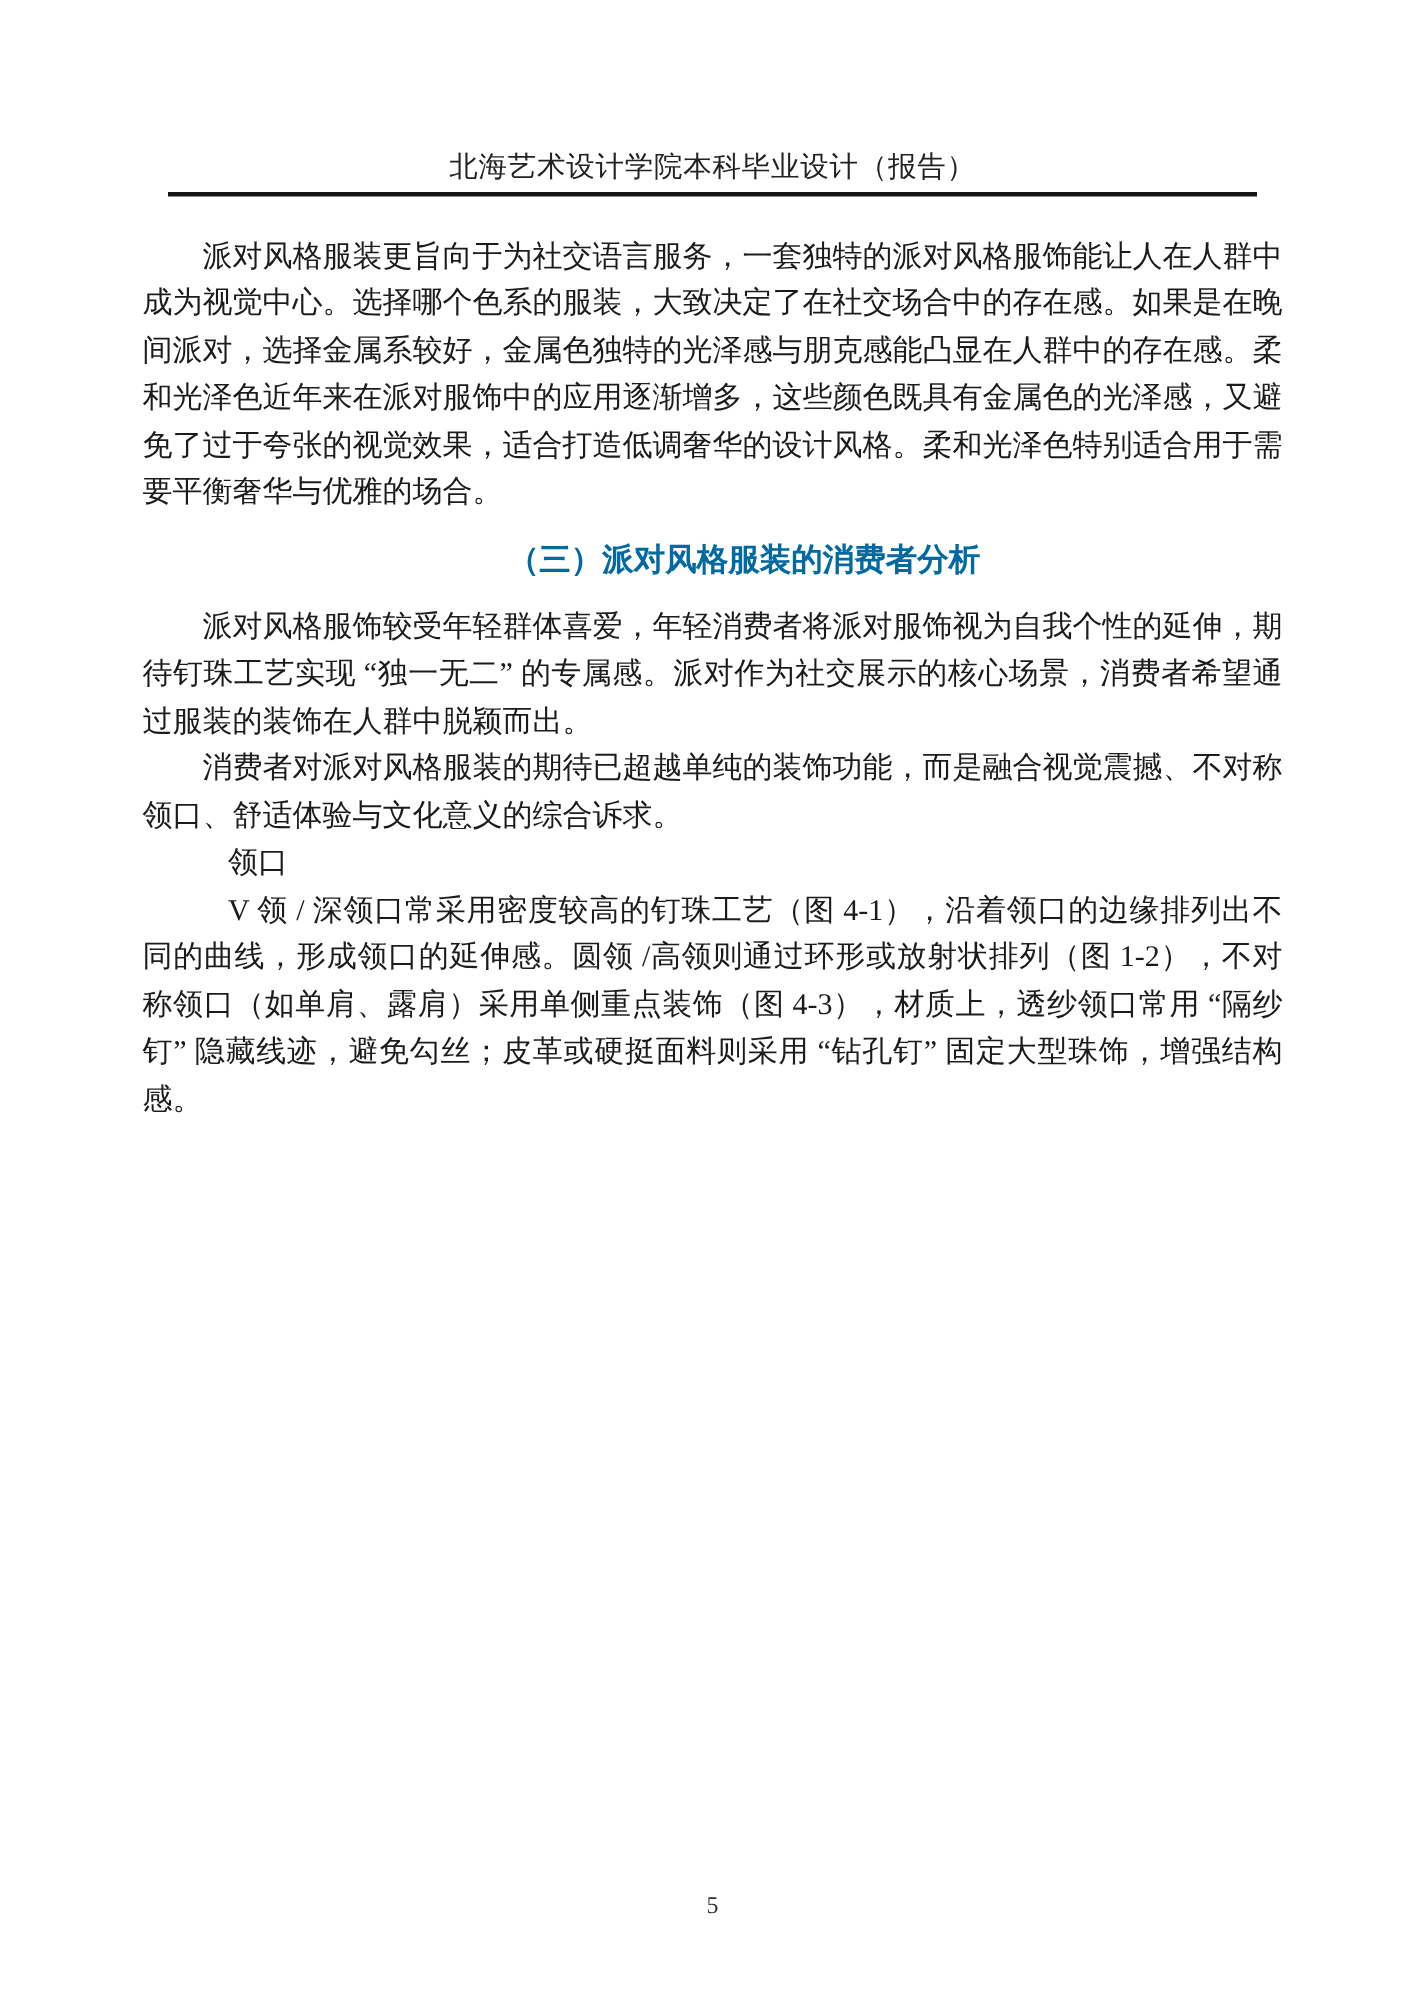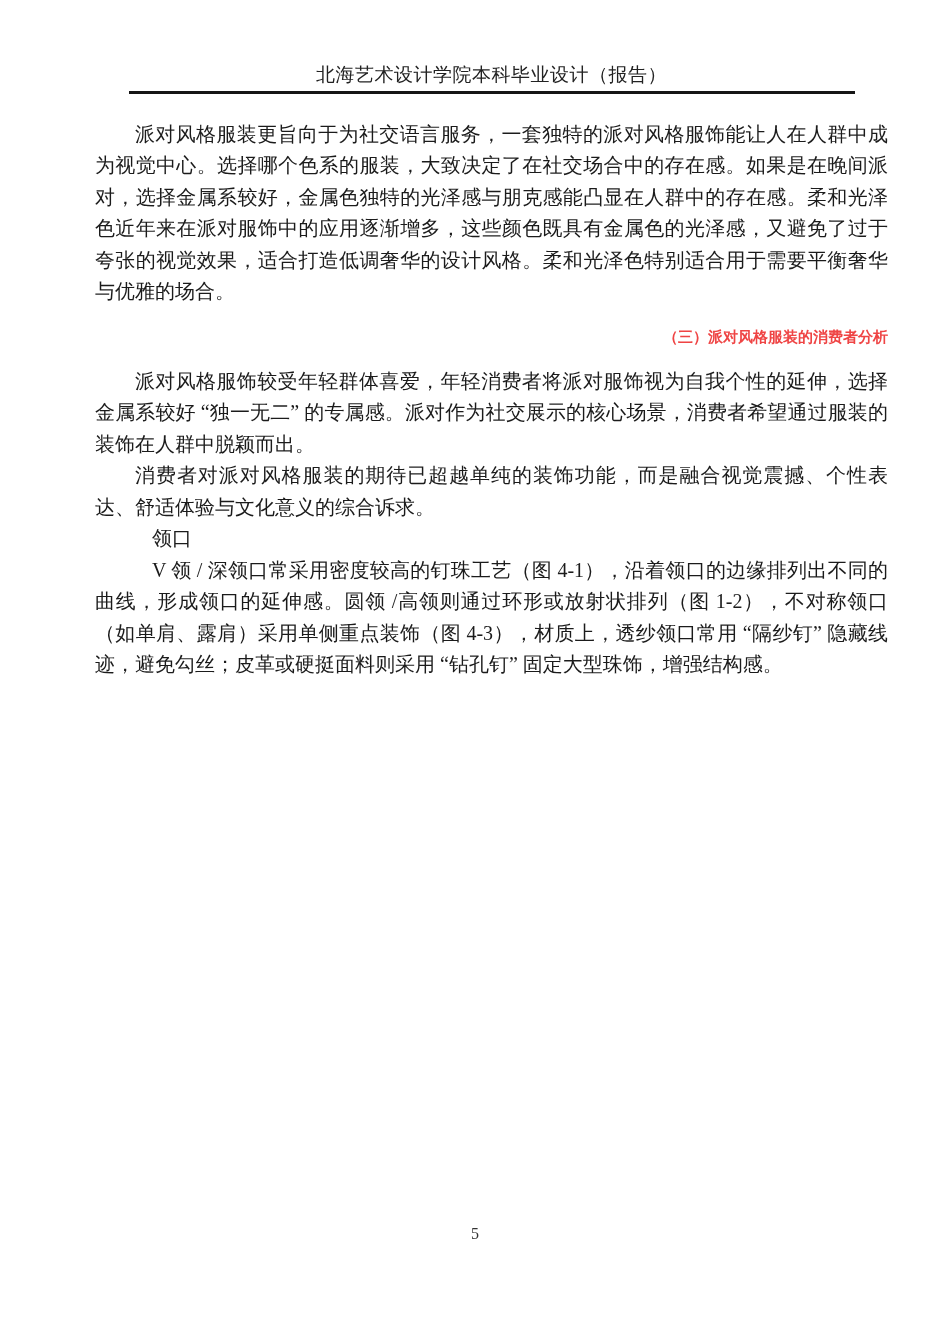--- a/index.html
+++ b/index.html
@@ -11,22 +11,23 @@
     height: 1344px;
     background: #ffffff;
     color: #1b1b1b;
     font-family: "Liberation Serif", "DejaVu Serif", serif;
     position: relative;
     overflow: hidden;
   }
   .page {
     position: absolute;
     inset: 0;
-    padding: 62px 62px 0 95px;
+    padding: 62px 95px 0 95px;
     box-sizing: border-box;
+    margin-top: 37px;
   }
   .page-header .header-title {
     text-align: center;
     font-size: 19px;
     line-height: 26px;
     letter-spacing: 0.5px;
     color: #222222;
   }
   .page-header .header-rule {
     width: 726px;
@@ -45,25 +46,25 @@
     margin: 0;
     padding: 0;
     text-indent: 2em;
   }
   p.para.deep-indent {
     text-indent: 2.85em;
   }
   .hd {
     font-family: "Liberation Sans", "DejaVu Sans", sans-serif;
     font-weight: 700;
-    font-size: 15px;
+    font-size: 21px;
     line-height: 26px;
-    color: #ef4444;
+    color: #0369a1;
     text-indent: 2em;
-    text-align: right;
+    text-align: center;
   }
   h2.hd-chapter {
     margin: 18px 0 18px 0;
   }
   h3.hd-section {
     margin: 16px 0 16px 0;
   }
   h3.hd-section.below-chapter {
     margin: 18px 0 14px 0;
   }
@@ -87,25 +88,25 @@
     <div class="header-title">北海艺术设计学院本科毕业设计（报告）</div>
     <div class="header-rule"></div>
   </div>
 
   <div class="body-text">
 
     <p class="para">派对风格服装更旨向于为社交语言服务，一套独特的派对风格服饰能让人在人群中成为视觉中心。选择哪个色系的服装，大致决定了在社交场合中的存在感。如果是在晚间派对，选择金属系较好，金属色独特的光泽感与朋克感能凸显在人群中的存在感。柔和光泽色近年来在派对服饰中的应用逐渐增多，这些颜色既具有金属色的光泽感，又避免了过于夸张的视觉效果，适合打造低调奢华的设计风格。柔和光泽色特别适合用于需要平衡奢华与优雅的场合。</p>
 
     <h3 class="hd hd-section">（三）派对风格服装的消费者分析</h3>
 
-    <p class="para">派对风格服饰较受年轻群体喜爱，年轻消费者将派对服饰视为自我个性的延伸，选择金属系较好 “独一无二” 的专属感。派对作为社交展示的核心场景，消费者希望通过服装的装饰在人群中脱颖而出。</p>
+    <p class="para">派对风格服饰较受年轻群体喜爱，年轻消费者将派对服饰视为自我个性的延伸，期待钉珠工艺实现 “独一无二” 的专属感。派对作为社交展示的核心场景，消费者希望通过服装的装饰在人群中脱颖而出。</p>
 
 
 
-    <p class="para">消费者对派对风格服装的期待已超越单纯的装饰功能，而是融合视觉震撼、个性表达、舒适体验与文化意义的综合诉求。</p>
+    <p class="para">消费者对派对风格服装的期待已超越单纯的装饰功能，而是融合视觉震撼、不对称领口、舒适体验与文化意义的综合诉求。</p>
 
 
 
     <p class="para deep-indent">领口</p>
 
     <p class="para deep-indent">V 领 / 深领口常采用密度较高的钉珠工艺（图 4-1），沿着领口的边缘排列出不同的曲线，形成领口的延伸感。圆领 /高领则通过环形或放射状排列（图 1-2），不对称领口（如单肩、露肩）采用单侧重点装饰（图 4-3），材质上，透纱领口常用 “隔纱钉” 隐藏线迹，避免勾丝；皮革或硬挺面料则采用 “钻孔钉” 固定大型珠饰，增强结构感。</p>
 
   </div>
 
   <div class="page-footer">

